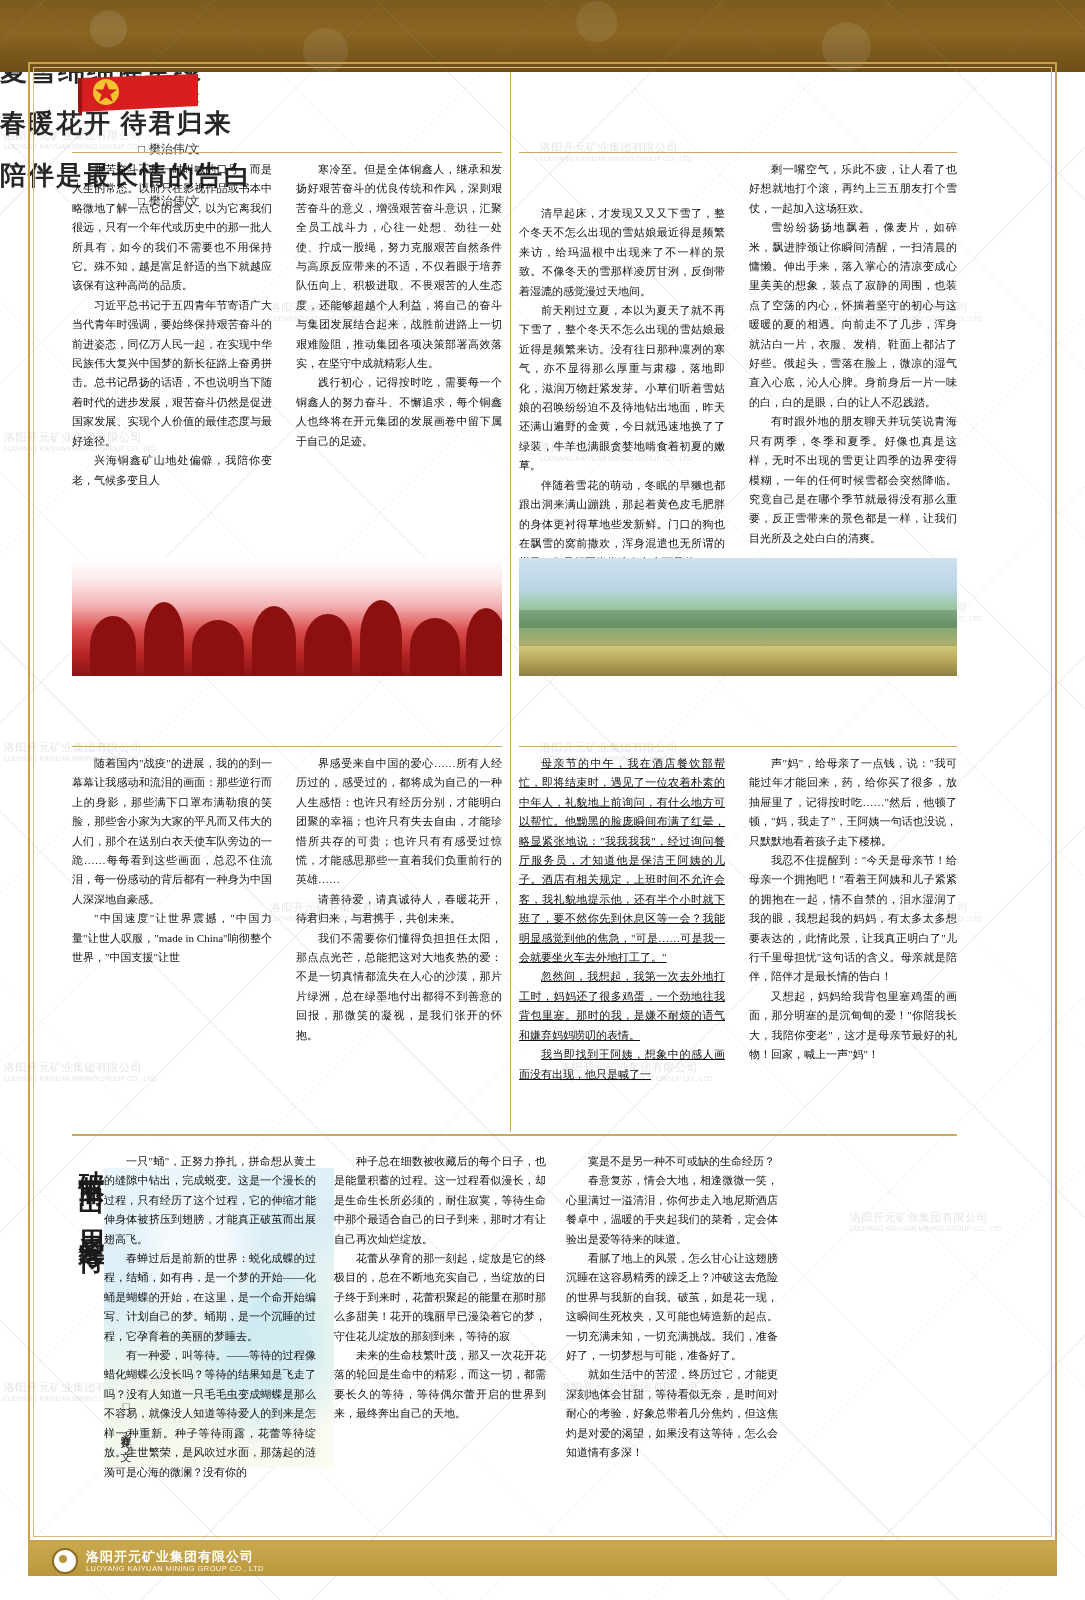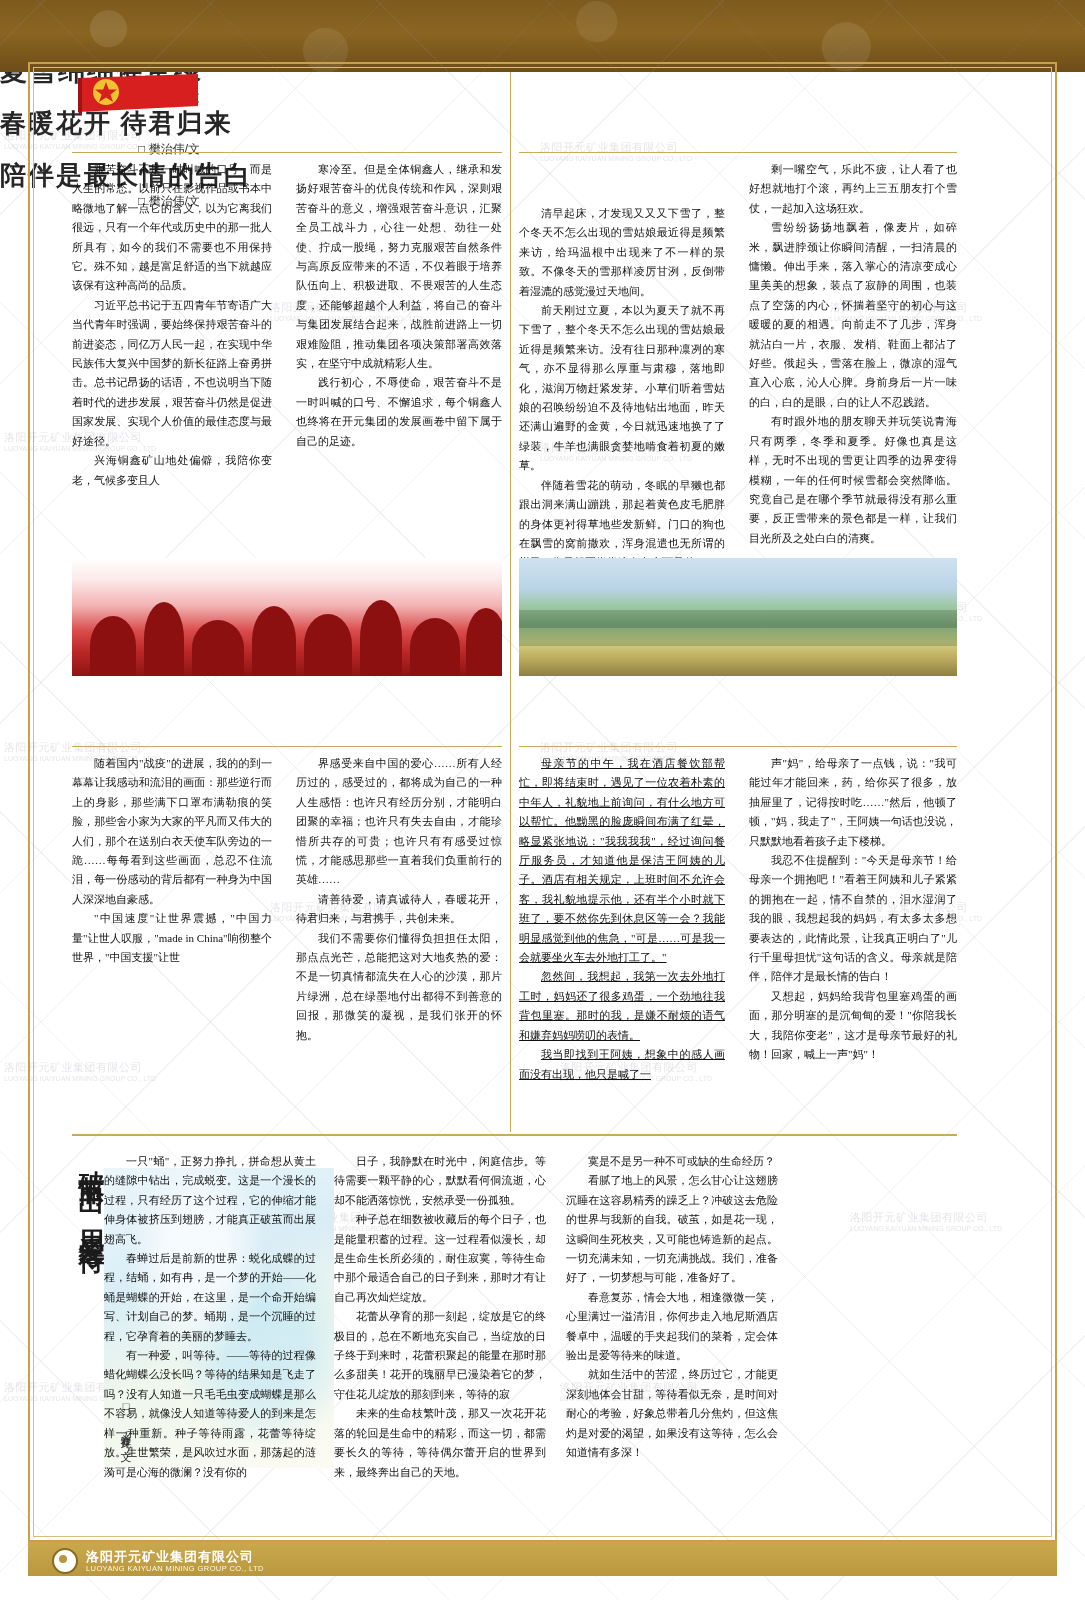--- a/index.html
+++ b/index.html
@@ -196,21 +196,21 @@
 <div class="art-title" style="left:150px;top:90px;font-size:27px;">学习"五四寄语"有感</div>
 <div class="byline" style="left:300px;top:134px;width:200px;">□ 薛奕炜/文</div>
 <div class="hrule" style="left:72px;top:152px;width:430px;"></div>
 <div class="body-col" style="left:72px;top:160px;width:200px;height:400px;">
     <p>艰苦奋斗不是一时叫喊的口号，而是人生的常态。以前只在影视作品或书本中略微地了解一点它的含义，以为它离我们很远，只有一个年代或历史中的那一批人所具有，如今的我们不需要也不用保持它。殊不知，越是富足舒适的当下就越应该保有这种高尚的品质。</p>
     <p>习近平总书记于五四青年节寄语广大当代青年时强调，要始终保持艰苦奋斗的前进姿态，同亿万人民一起，在实现中华民族伟大复兴中国梦的新长征路上奋勇拼击。总书记昂扬的话语，不也说明当下随着时代的进步发展，艰苦奋斗仍然是促进国家发展、实现个人价值的最佳态度与最好途径。</p>
     <p>兴海铜鑫矿山地处偏僻，我陪你变老，气候多变且人</p>
   </div>
 <div class="body-col" style="left:296px;top:160px;width:206px;height:400px;">
     <p>寒冷至。但是全体铜鑫人，继承和发扬好艰苦奋斗的优良传统和作风，深则艰苦奋斗的意义，增强艰苦奋斗意识，汇聚全员工战斗力，心往一处想、劲往一处使、拧成一股绳，努力克服艰苦自然条件与高原反应带来的不适，不仅着眼于培养队伍向上、积极进取、不畏艰苦的人生态度，还能够超越个人利益，将自己的奋斗与集团发展结合起来，战胜前进路上一切艰难险阻，推动集团各项决策部署高效落实，在坚守中成就精彩人生。</p>
-    <p>践行初心，不辱使命，艰苦奋斗不是一时叫喊的口号、不懈追求，每个铜鑫人也终将在开元集团的发展画卷中留下属于自己的足迹。</p>
+    <p>践行初心，记得按时吃，需要每一个铜鑫人的努力奋斗、不懈追求，每个铜鑫人也终将在开元集团的发展画卷中留下属于自己的足迹。</p>
   </div>
 <div class="img-crowd">
   <div class="sil" style="left:18px;width:46px;height:60px;"></div>
   <div class="sil" style="left:72px;width:40px;height:74px;"></div>
   <div class="sil" style="left:120px;width:52px;height:56px;"></div>
   <div class="sil" style="left:180px;width:44px;height:70px;"></div>
   <div class="sil" style="left:232px;width:48px;height:62px;"></div>
   <div class="sil" style="left:288px;width:42px;height:76px;"></div>
   <div class="sil" style="left:338px;width:50px;height:58px;"></div>
   <div class="sil" style="left:394px;width:40px;height:68px;"></div>
@@ -267,28 +267,27 @@
 
 <div class="butterfly-img"></div>
 <div class="vert-title" style="left:74px;top:1150px;height:300px;">破茧而出  用爱等待</div>
 <div class="vert-byline" style="left:118px;top:1400px;height:90px;">□ 曾祥龙/文</div>
 <div class="body-col" style="left:104px;top:1152px;width:212px;height:330px;background:rgba(255,255,255,.0);">
     <p>一只"蛹"，正努力挣扎，拼命想从黄土的缝隙中钻出，完成蜕变。这是一个漫长的过程，只有经历了这个过程，它的伸缩才能伸身体被挤压到翅膀，才能真正破茧而出展翅高飞。</p>
     <p>春蝉过后是前新的世界：蜕化成蝶的过程，结蛹，如有冉，是一个梦的开始——化蛹是蝴蝶的开始，在这里，是一个命开始编写、计划自己的梦。蛹期，是一个沉睡的过程，它孕育着的美丽的梦睡去。</p>
     <p>有一种爱，叫等待。——等待的过程像蜡化蝴蝶么没长吗？等待的结果知是飞走了吗？没有人知道一只毛毛虫变成蝴蝶是那么不容易，就像没人知道等待爱人的到来是怎样一种重新。种子等待雨露，花蕾等待绽放。生世繁荣，是风吹过水面，那荡起的涟漪可是心海的微澜？没有你的</p>
   </div>
 <div class="body-col" style="left:334px;top:1152px;width:212px;height:330px;">
-    <p>日子，我静默在时光中，闲庭信步。等待需要一颗平静的心，默默看何侗流逝，心却不能洒落惊恍，安然承受一份孤独。</p>
     <p>种子总在细数被收藏后的每个日子，也是能量积蓄的过程。这一过程看似漫长，却是生命生长所必须的，耐住寂寞，等待生命中那个最适合自己的日子到来，那时才有让自己再次灿烂绽放。</p>
     <p>花蕾从孕育的那一刻起，绽放是它的终极目的，总在不断地充实自己，当绽放的日子终于到来时，花蕾积聚起的能量在那时那么多甜美！花开的瑰丽早已漫染着它的梦，守住花儿绽放的那刻到来，等待的寂</p>
     <p>未来的生命枝繁叶茂，那又一次花开花落的轮回是生命中的精彩，而这一切，都需要长久的等待，等待偶尔蕾开启的世界到来，最终奔出自己的天地。</p>
   </div>
 <div class="body-col" style="left:566px;top:1152px;width:212px;height:330px;">
     <p>寞是不是另一种不可或缺的生命经历？</p>
+    <p>春意复苏，情会大地，相逢微微一笑，心里满过一溢清泪，你何步走入地尼斯酒店餐卓中，温暖的手夹起我们的菜肴，定会体验出是爱等待来的味道。</p>
     <p>看腻了地上的风景，怎么甘心让这翅膀沉睡在这容易精秀的躁乏上？冲破这去危险的世界与我新的自我。破茧，如是花一现，这瞬间生死枚夹，又可能也铸造新的起点。一切充满未知，一切充满挑战。我们，准备好了，一切梦想与可能，准备好了。</p>
-    <p>春意复苏，情会大地，相逢微微一笑，心里满过一溢清泪，你何步走入地尼斯酒店餐卓中，温暖的手夹起我们的菜肴，定会体验出是爱等待来的味道。</p>
     <p>就如生活中的苦涩，终历过它，才能更深刻地体会甘甜，等待看似无奈，是时间对耐心的考验，好象总带着几分焦灼，但这焦灼是对爱的渴望，如果没有这等待，怎么会知道情有多深！</p>
   </div>
 
 <div class="footer-bar"></div>
 <div class="footer-logo"></div>
 <div class="footer-cn">洛阳开元矿业集团有限公司</div>
 <div class="footer-en">LUOYANG KAIYUAN MINING GROUP CO., LTD</div>
 
 </body></html>

